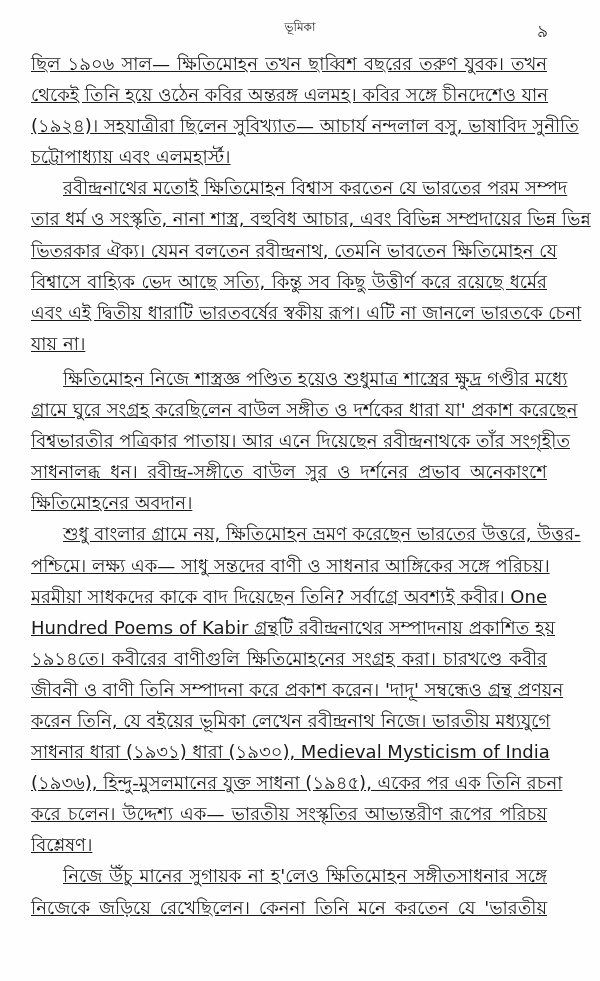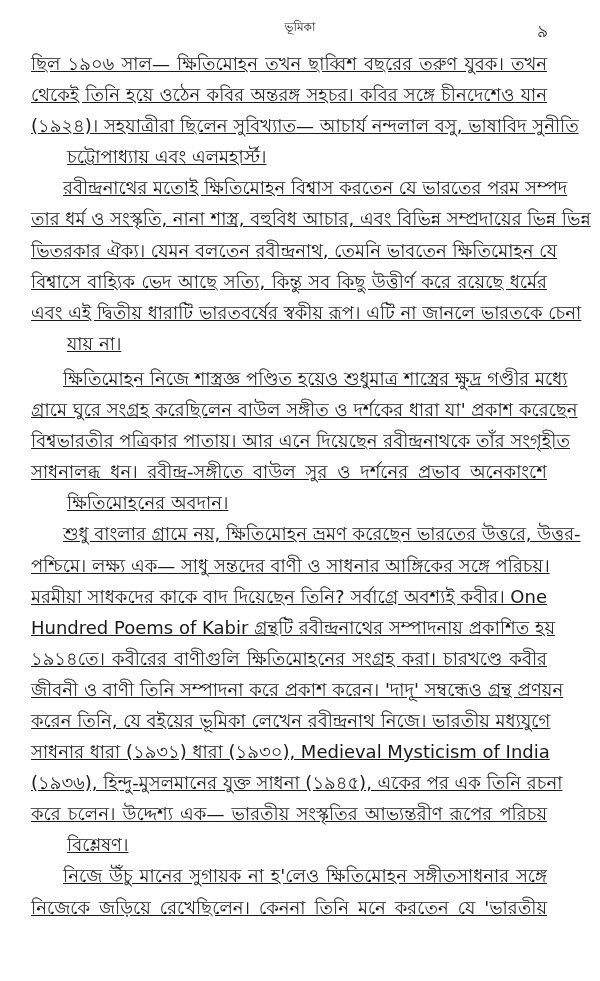--- a/index.html
+++ b/index.html
@@ -20,36 +20,36 @@
     position: absolute; right: 52px; top: 0; font-size: 17px;
   }
   .body {
     position: absolute; top: 48px; left: 31px; width: 516px;
     font-size: 18px; line-height: 31.1px; text-decoration: underline;
   }
   .line {
     display: block; white-space: nowrap; text-align: justify;
     text-align-last: justify; height: 31.1px; overflow: visible;
   }
-  .line.last { text-align-last: left; margin-left: 36px; }
+  .line.last { text-align-last: left; }
   .line.indent { padding-left: 32px; }
 </style>
 </head>
 <body>
 
 <div class="page">
   <div class="running-head">
     <div class="head-title">ভূমিকা</div>
     <div class="page-number">৯</div>
   </div>
 
   <div class="body">
     <div>
       <span class="line">ছিল ১৯০৬ সাল— ক্ষিতিমোহন তখন ছাব্বিশ বছরের তরুণ যুবক। তখন</span>
-      <span class="line">থেকেই তিনি হয়ে ওঠেন কবির অন্তরঙ্গ সহচর। কবির সঙ্গে চীনদেশেও যান</span>
+      <span class="line">থেকেই তিনি হয়ে ওঠেন কবির অন্তরঙ্গ এলমহ। কবির সঙ্গে চীনদেশেও যান</span>
       <span class="line">(১৯২৪)। সহযাত্রীরা ছিলেন সুবিখ্যাত— আচার্য নন্দলাল বসু, ভাষাবিদ সুনীতি</span>
       <span class="line last">চট্টোপাধ্যায় এবং এলমহার্স্ট।</span>
     </div>
     <div>
       <span class="line indent">রবীন্দ্রনাথের মতোই ক্ষিতিমোহন বিশ্বাস করতেন যে ভারতের পরম সম্পদ</span>
       <span class="line">তার ধর্ম ও সংস্কৃতি, নানা শাস্ত্র, বহুবিধ আচার, এবং বিভিন্ন সম্প্রদায়ের ভিন্ন ভিন্ন</span>
       <span class="line">ভিতরকার ঐক্য। যেমন বলতেন রবীন্দ্রনাথ, তেমনি ভাবতেন ক্ষিতিমোহন যে</span>
       <span class="line">বিশ্বাসে বাহ্যিক ভেদ আছে সত্যি, কিন্তু সব কিছু উত্তীর্ণ করে রয়েছে ধর্মের</span>
       <span class="line">এবং এই দ্বিতীয় ধারাটি ভারতবর্ষের স্বকীয় রূপ। এটি না জানলে ভারতকে চেনা</span>
       <span class="line last">যায় না।</span>

